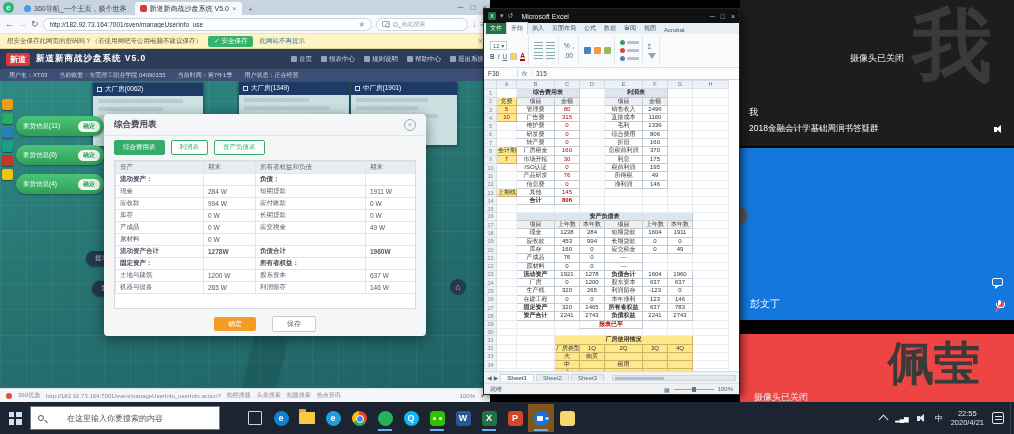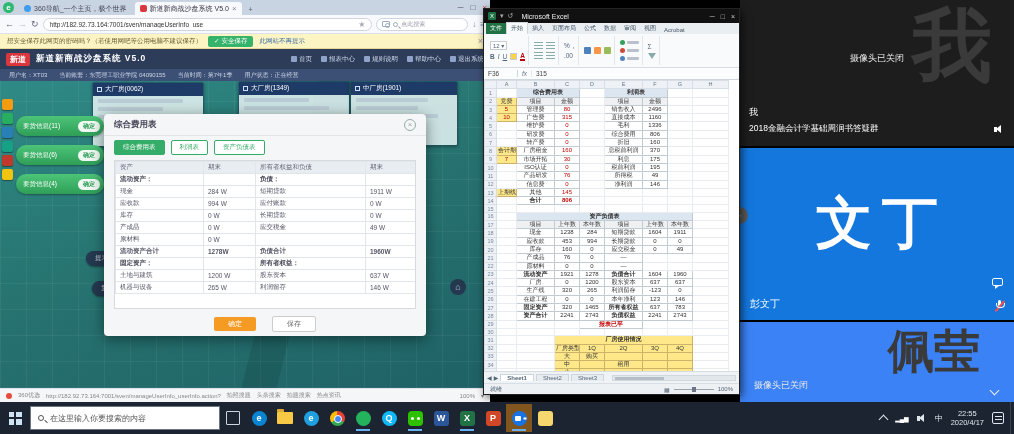--- a/index.html
+++ b/index.html
@@ -162,21 +162,21 @@
               color:#567; padding:0 6px; gap:6px; flex:none; }
   .x-zoomline { margin-left:auto; display:flex; align-items:center; gap:4px; }
   .x-slider { width:40px; height:1px; background:#9aa4ae; position:relative; }
   .x-slider::after { content:''; position:absolute; left:18px; top:-2px; width:4px; height:5px; background:#6b7682; }
 
   
   .meeting { position:absolute; left:740px; top:0; width:274px; height:402px; background:#000; z-index:4; }
   .tile { position:absolute; left:0; width:274px; overflow:hidden; }
   #tile-self { top:0; height:146px; background:#1d1d1d; }
   #tile-speaker { top:148px; height:172px; background:#1477dd; }
-  #tile-third { top:322px; height:80px; background:#3b82f6; }
+  #tile-third { top:334px; height:80px; background:#ef4444; }
   .watermark { position:absolute; color:#3a3a3a; font-weight:bold; line-height:1; }
   #wm-self { right:22px; top:6px; font-size:80px; }
   #wm-third { right:34px; top:6px; font-size:46px; }
   .cam-status { position:absolute; color:#e8e8e8; font-size:9px; }
   #cs-self { left:50%; top:52px; transform:translateX(-50%); white-space:nowrap; }
   #cs-third { left:14px; bottom:10px; }
   .self-name { position:absolute; left:9px; bottom:27px; font-size:9px; color:#fff; }
   .self-group { position:absolute; left:9px; bottom:11px; font-size:8.5px; color:#fff; white-space:nowrap; }
   .big-name { position:absolute; left:50%; top:44%; transform:translate(-50%,-50%); font-size:56px; color:#fff;
               font-weight:bold; letter-spacing:10px; padding-left:10px; white-space:nowrap; }
@@ -193,22 +193,22 @@
   .chev-down { position:absolute; right:16px; bottom:8px; width:7px; height:7px; border-right:1.5px solid #eee; border-bottom:1.5px solid #eee; transform:rotate(45deg); }
   .collapse-btn { position:absolute; left:-9px; top:207px; width:17px; height:17px; background:#5a5a5a; border-radius:50%;
                   color:#ddd; display:flex; align-items:center; justify-content:center; font-size:10px; z-index:40; }
 
   
   .taskbar { position:absolute; left:0; top:402px; width:1014px; height:32px; background:#1b2430; display:flex;
              align-items:center; z-index:50; }
   .tb-start { width:30px; height:32px; display:flex; align-items:center; justify-content:center; }
   .winlogo { width:13px; height:13px; display:grid; grid-template-columns:1fr 1fr; gap:1.5px; }
   .winlogo span { background:#cfe3f5; }
-  .tb-search { width:190px; height:24px; background:#fff; display:flex; align-items:center; gap:6px; padding:0 7px;
-               font-size:8px; color:#555; margin-right:0; border:1px solid #6b7685; }
+  .tb-search { width:190px; height:24px; background:#fff; display:flex; align-items:center; gap:23px; padding:0 7px;
+               font-size:8px; color:#555; margin-right:22px; border:1px solid #6b7685; }
   .tb-mag { width:6px; height:6px; border:1.2px solid #555; border-radius:50%; position:relative; flex:none; }
   .tb-mag::after { content:''; position:absolute; left:5px; top:5px; width:4px; height:1.2px; background:#555; transform:rotate(45deg); }
   .tb-ph { white-space:nowrap; overflow:hidden; }
   .tb-ico { width:26px; height:28px; display:flex; align-items:center; justify-content:center; position:relative; }
   .tb-ico.open::after { content:''; position:absolute; bottom:1px; left:6px; right:6px; height:2px; background:#6ab0f3; }
   .tb-ico.attention { background:rgba(214,126,17,.55); }
   .ico16 { width:15px; height:15px; border-radius:3px; display:flex; align-items:center; justify-content:center;
            font-size:9px; font-weight:bold; color:#fff; }
   .i-tv { width:14px; height:14px; border:1.2px solid #cfd6df; border-radius:1px; background:transparent; }
   .i-edge { background:#0a84d0; border-radius:50%; }
@@ -1010,21 +1010,20 @@
 
     <div class="tile" id="tile-self">
       <div class="watermark" id="wm-self">我</div>
       <div class="cam-status" id="cs-self">摄像头已关闭</div>
       <div class="self-name">我</div>
       <div class="self-group">2018金融会计学基础周润书答疑群</div>
       <div class="icon-speaker"></div>
     </div>
 
     <div class="tile" id="tile-speaker">
-      <div class="big-name">文丁</div>
       <div class="speaker-label">彭文丁</div>
       <div class="icon-chat"></div>
       <div class="icon-mic">
           <span class="mic-slash"></span>
         </div>
     </div>
 
     <div class="tile" id="tile-third">
       <div class="watermark" id="wm-third">佩莹</div>
       <div class="cam-status" id="cs-third">摄像头已关闭</div>
@@ -1084,20 +1083,20 @@
     <div class="tb-ico">
         <span class="ico16 i-note"></span>
       </div>
     <div class="tb-tray">
       <span class="tray-up"></span>
       <span class="tray-net">▂▄▆</span>
       <span class="tray-vol"></span>
       <span>中</span>
       <span class="tray-clock">
         <div>22:55</div>
-        <div>2020/4/17</div>
+        <div>2020/4/21</div>
       </span>
       <span class="tray-notif"></span>
     </div>
     <div class="tb-desktop"></div>
   </div>
 
 </div>
 
 </body></html>

